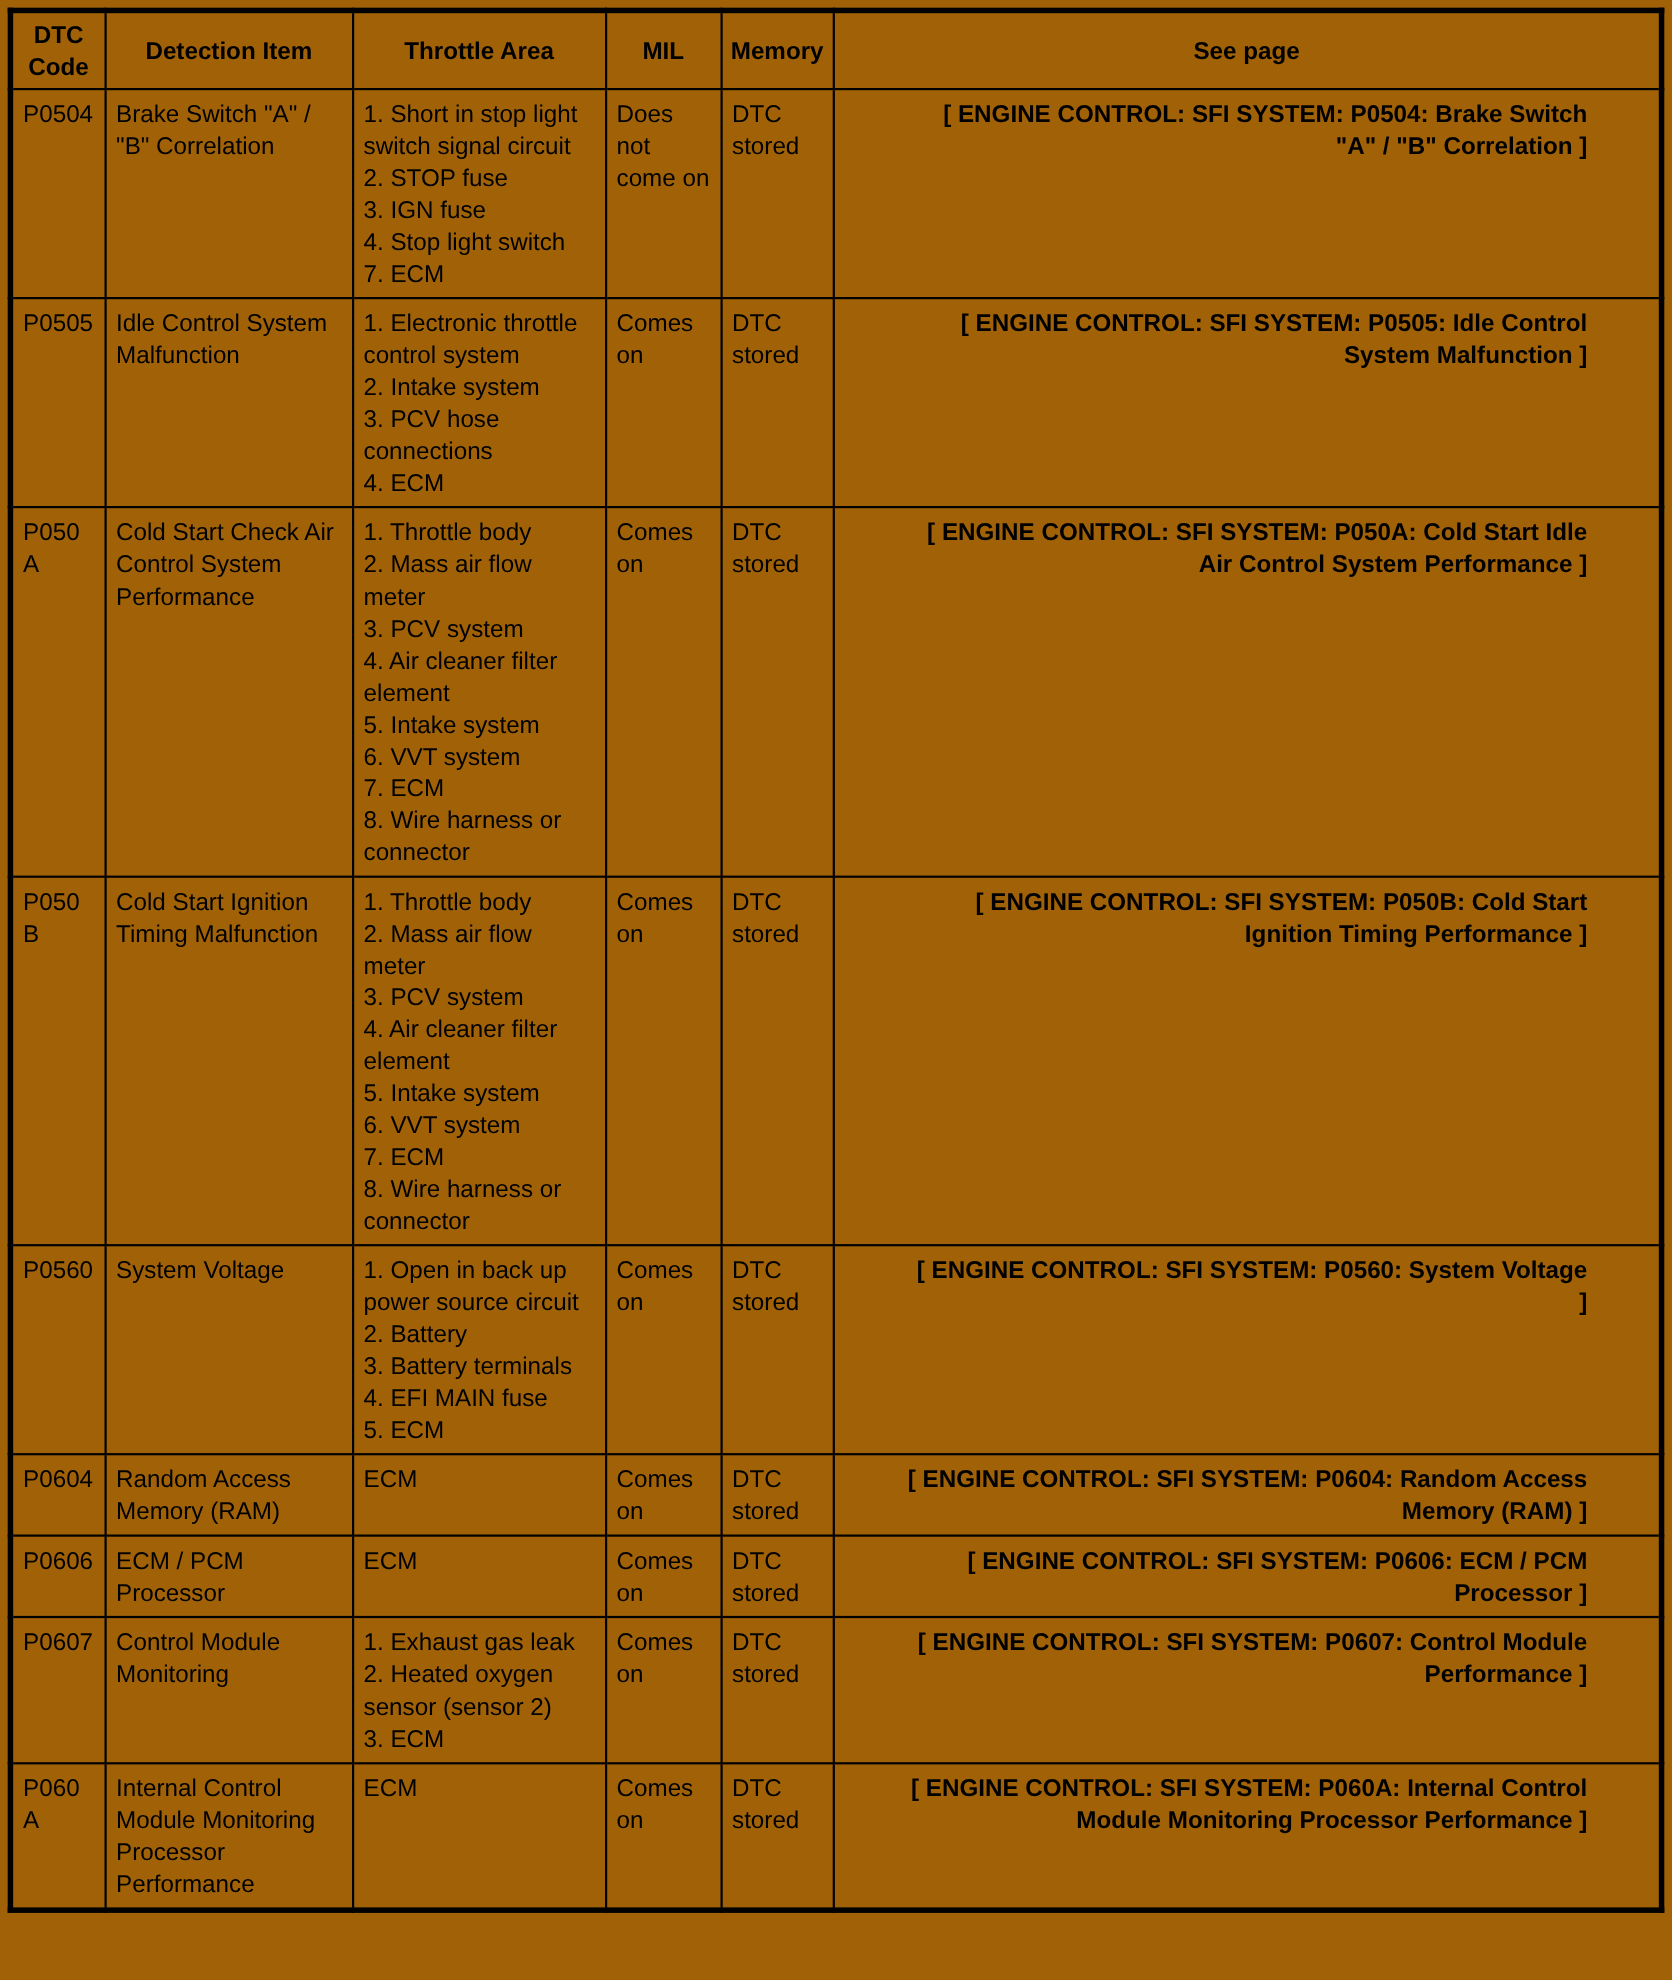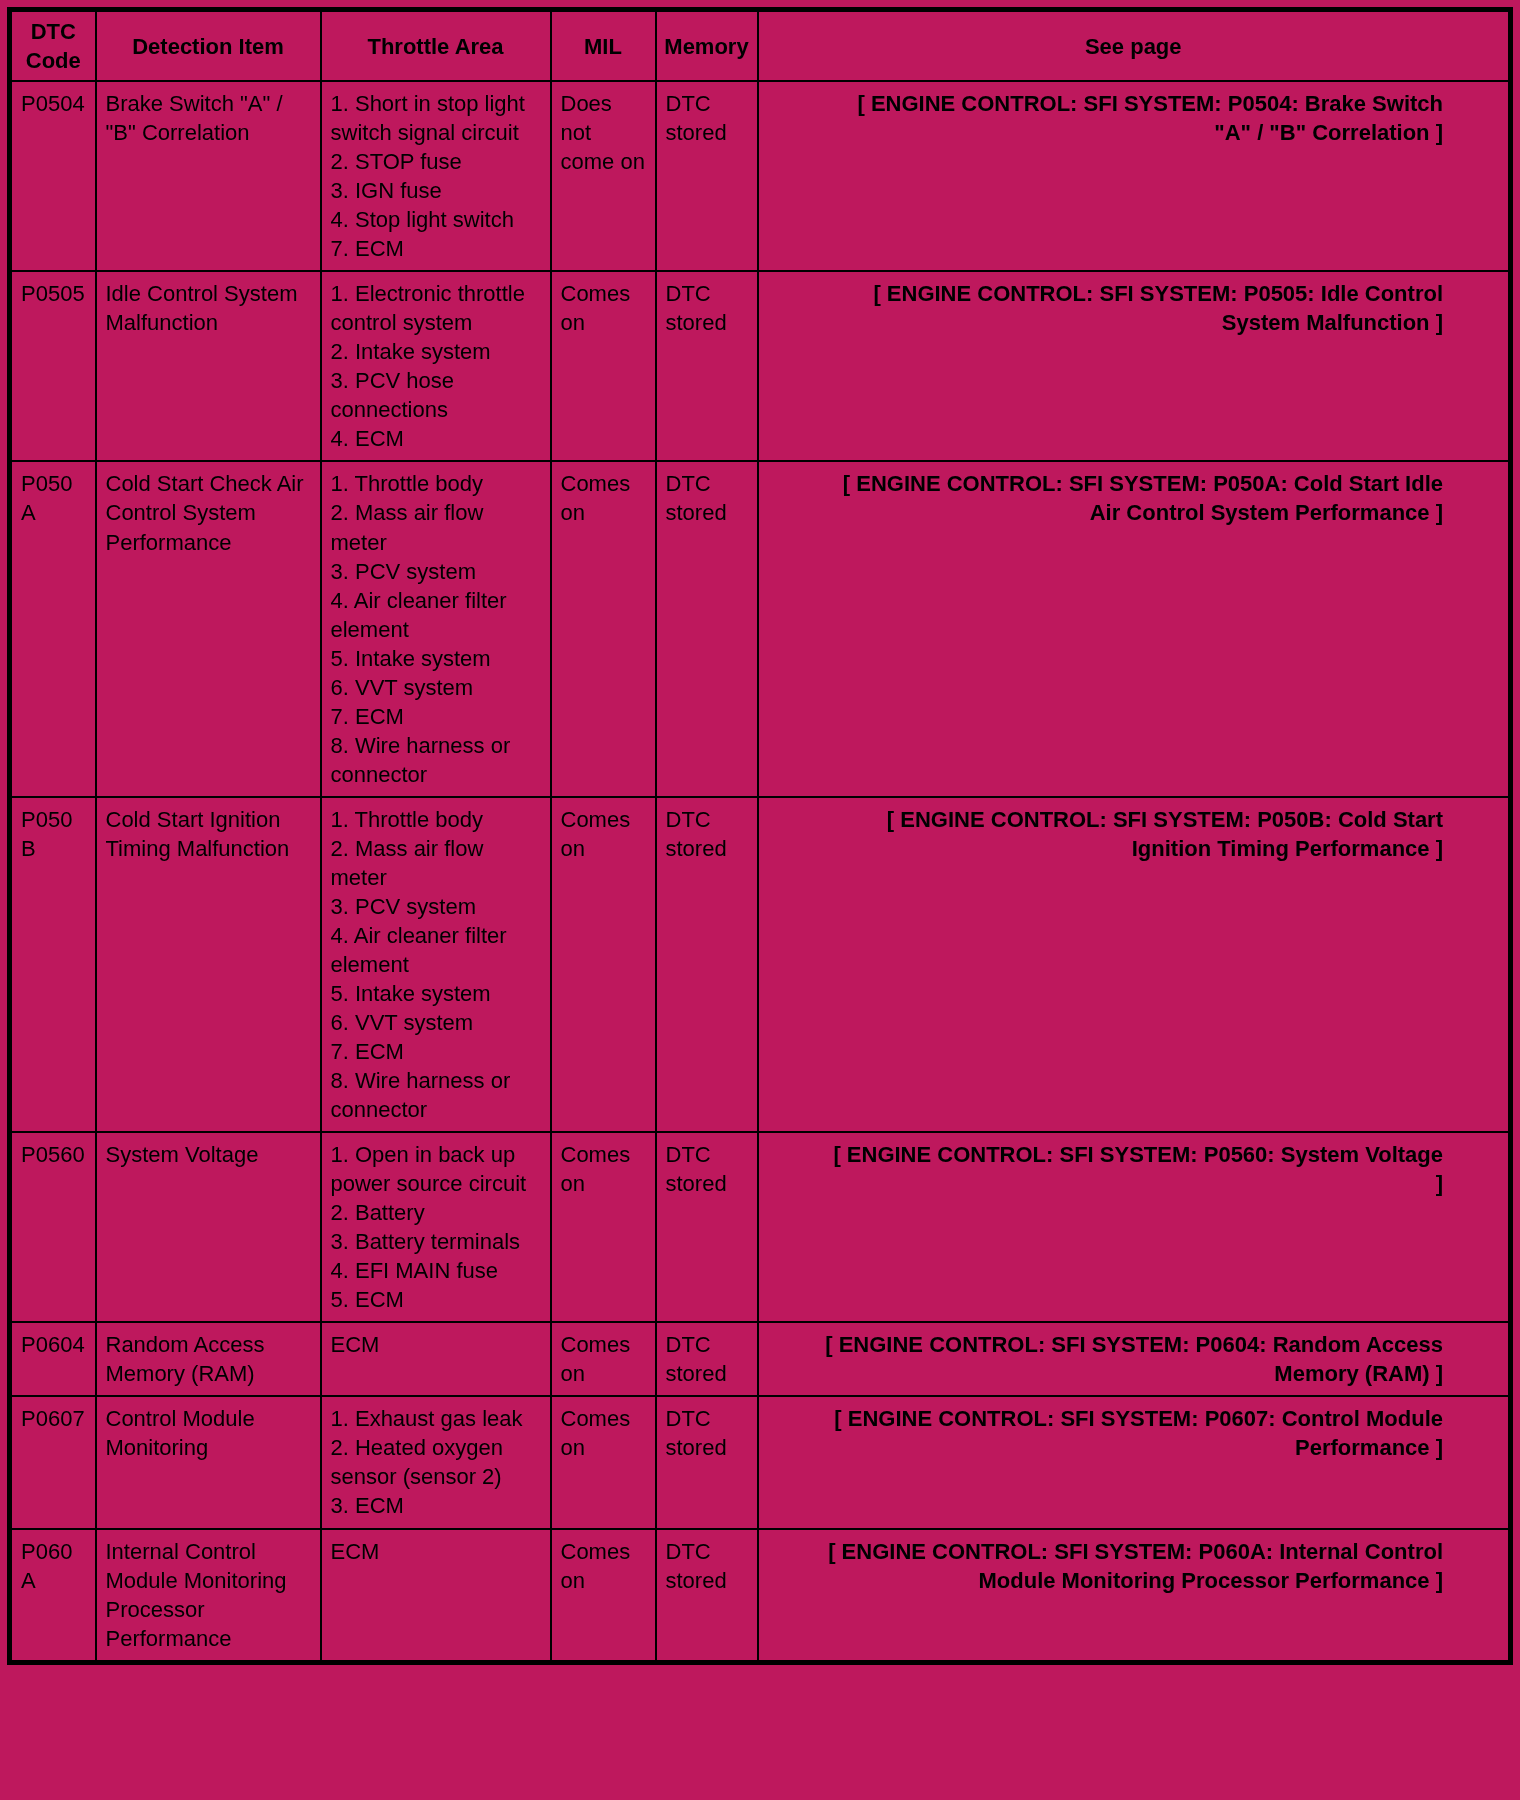--- a/index.html
+++ b/index.html
@@ -9,21 +9,21 @@
   }
   body {
     font-family: "Liberation Sans", "DejaVu Sans", sans-serif;
     color: #000000;
   }
   .page {
     width: 1520px;
     height: 1800px;
     box-sizing: border-box;
     padding: 7px 7px 0 7px;
-    background: #be185d;
+    background: #a16207;
   }
   table.dtc {
     border-collapse: collapse;
     width: 100%;
     table-layout: fixed;
     border: 5px solid #000000;
   }
   th, td {
     border: 2px solid #000000;
     font-size: 22px;
@@ -148,20 +148,28 @@
         </tr>
         <tr>
           <td class="col-code">P0604</td>
           <td class="col-item">Random Access Memory (RAM)</td>
           <td class="col-area">ECM</td>
           <td class="col-mil">Comes on</td>
           <td class="col-mem">DTC stored</td>
           <td class="col-see"><span class="see-ref">[ ENGINE CONTROL: SFI SYSTEM: P0604: Random Access Memory (RAM) ]</span></td>
         </tr>
         <tr>
+          <td class="col-code">P0606</td>
+          <td class="col-item">ECM / PCM Processor</td>
+          <td class="col-area">ECM</td>
+          <td class="col-mil">Comes on</td>
+          <td class="col-mem">DTC stored</td>
+          <td class="col-see"><span class="see-ref">[ ENGINE CONTROL: SFI SYSTEM: P0606: ECM / PCM Processor ]</span></td>
+        </tr>
+        <tr>
           <td class="col-code">P0607</td>
           <td class="col-item">Control Module Monitoring</td>
           <td class="col-area">1. Exhaust gas leak
 2. Heated oxygen sensor (sensor 2)
 3. ECM</td>
           <td class="col-mil">Comes on</td>
           <td class="col-mem">DTC stored</td>
           <td class="col-see"><span class="see-ref">[ ENGINE CONTROL: SFI SYSTEM: P0607: Control Module Performance ]</span></td>
         </tr>
         <tr>

